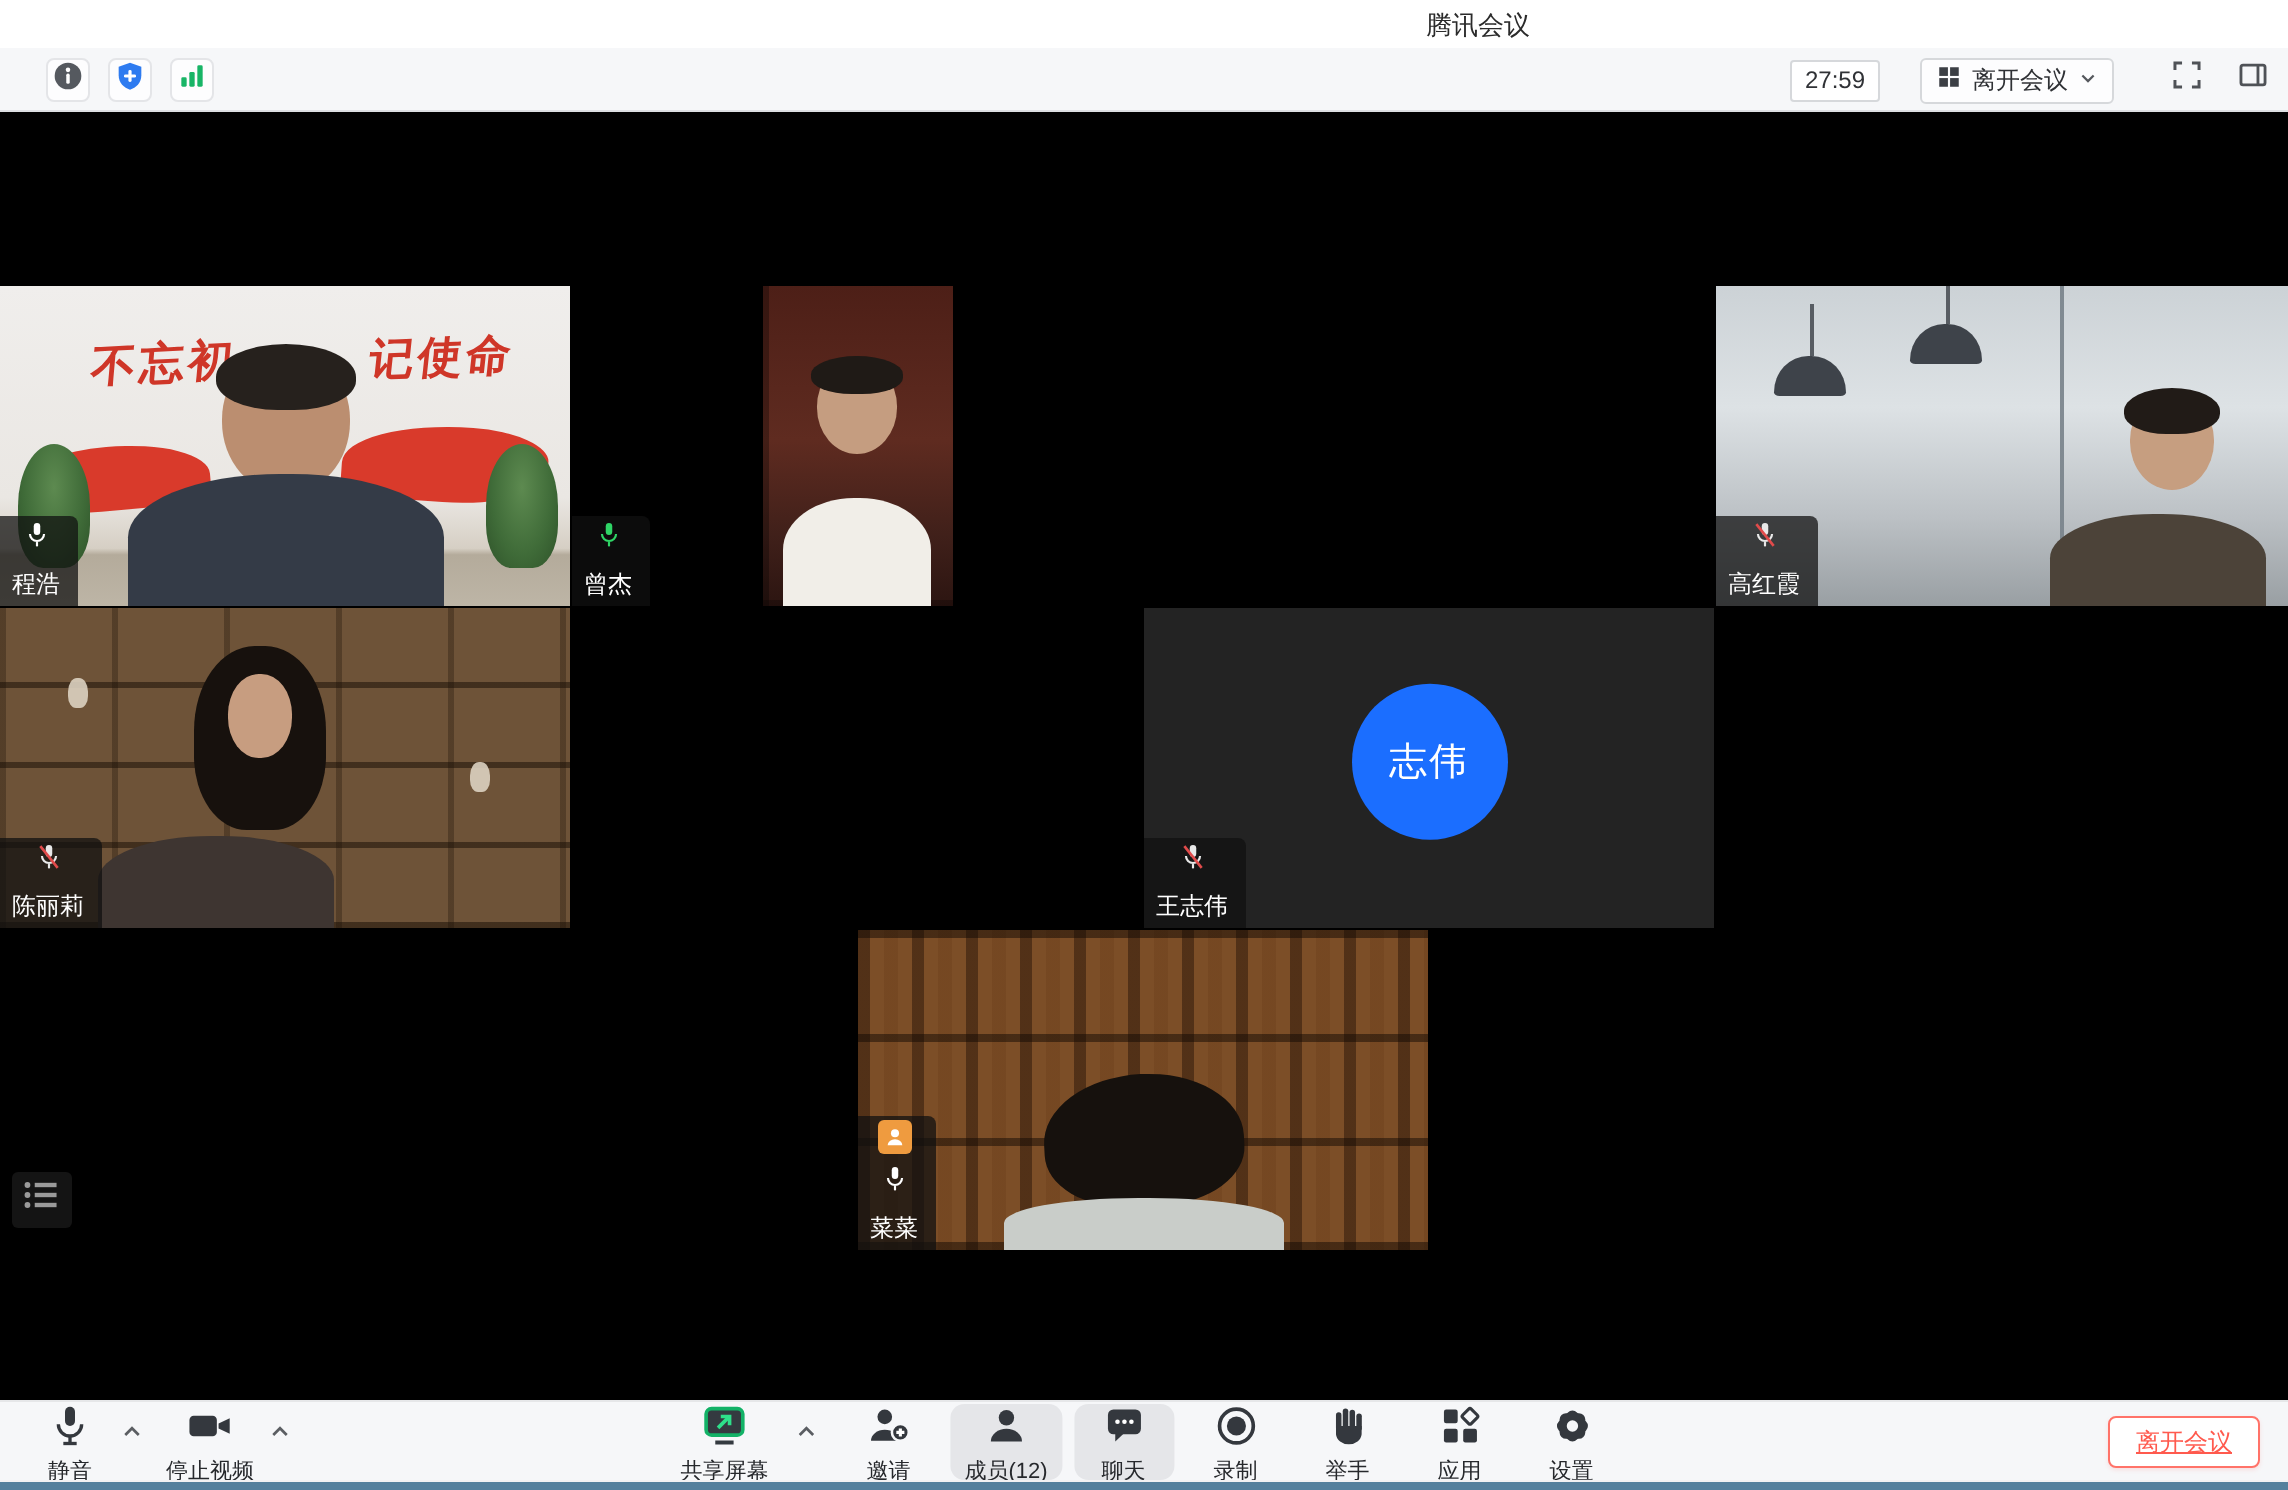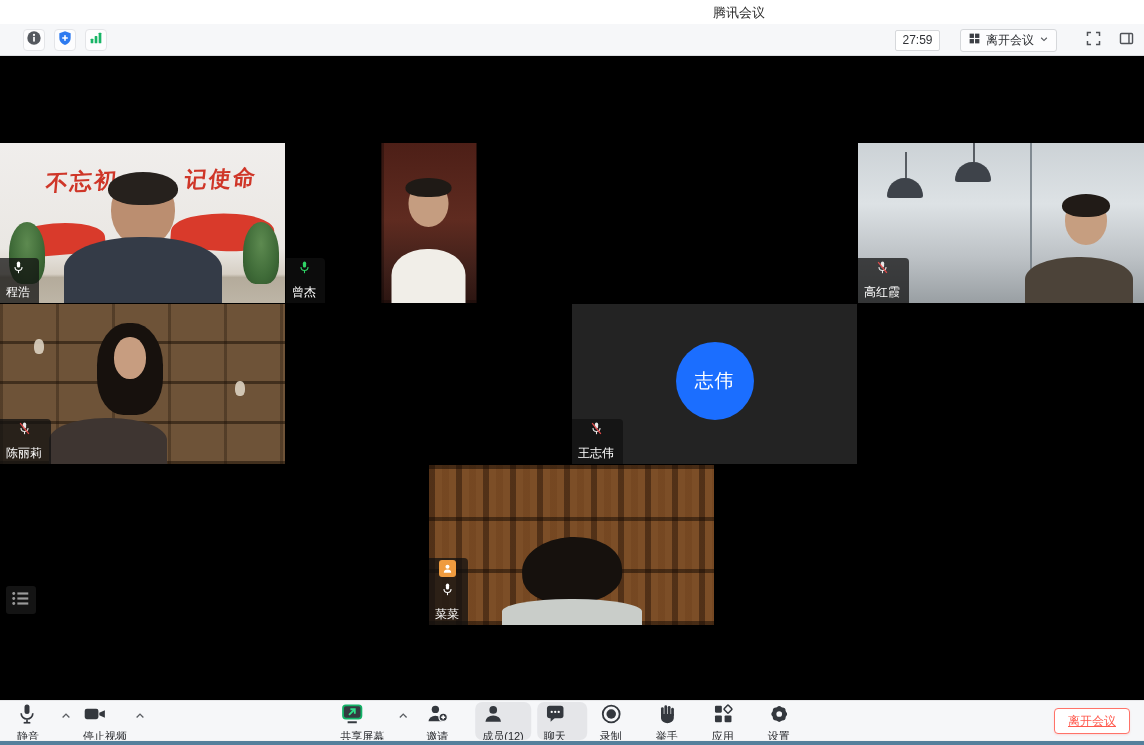--- a/index.html
+++ b/index.html
@@ -108,21 +108,21 @@
   .sc-caicai .p-head { bottom:14%; top:auto; width:100px; height:66px; background:#16110d; border-radius:50% 50% 42% 42%; transform:translateX(-50%) rotate(-3deg); }
   .sc-caicai .p-body { width:140px; height:26px; background:#c9cdc9; }
 
   
   .layout-toggle { position:absolute; left:6px; top:530px; width:30px; height:28px; background:#141414; border-radius:3px; display:flex; align-items:center; justify-content:center; cursor:pointer; }
 
   
   .bottom-bar { position:absolute; top:700px; left:0; width:100%; height:40px; background:#f6f7f9; border-top:1px solid #e6e7e9; }
   .bb-left { position:absolute; left:10px; top:0; height:40px; display:flex; align-items:center; }
   .bb-center { position:absolute; left:50%; transform:translateX(-50%); top:0; height:40px; display:flex; align-items:center; gap:6px; }
-  .bar-btn { height:38px; min-width:50px; padding:2px 7px 0; border-radius:7px; display:flex; flex-direction:column; justify-content:center; gap:1px; cursor:pointer; }
+  .bar-btn { height:38px; min-width:50px; padding:2px 7px 0; border-radius:7px; display:flex; flex-direction:column; align-items:center; justify-content:center; gap:1px; cursor:pointer; }
   .bar-btn.active { background:#e5e6e9; }
   .bar-btn .lbl { font-size:11px; color:#26282c; line-height:12px; white-space:nowrap; }
   .chev-btn { width:16px; height:38px; display:flex; align-items:center; justify-content:center; cursor:pointer; margin:0 2px 10px -2px; }
   .leave-btn { position:absolute; right:14px; top:7px; height:26px; padding:0 13px; background:#fff; border:1px solid #ff7369; border-radius:4px; color:#ff5a4e; font-size:12px; display:flex; align-items:center; cursor:pointer; box-shadow:0 1px 2px rgba(255,90,78,.15);text-decoration:underline; }
 
   .taskbar-strip { position:absolute; bottom:0; left:0; width:100%; height:5px; background:#54809c; border-top:1px solid #f2f2f2; }
 </style>
 </head>
 <body>
 

